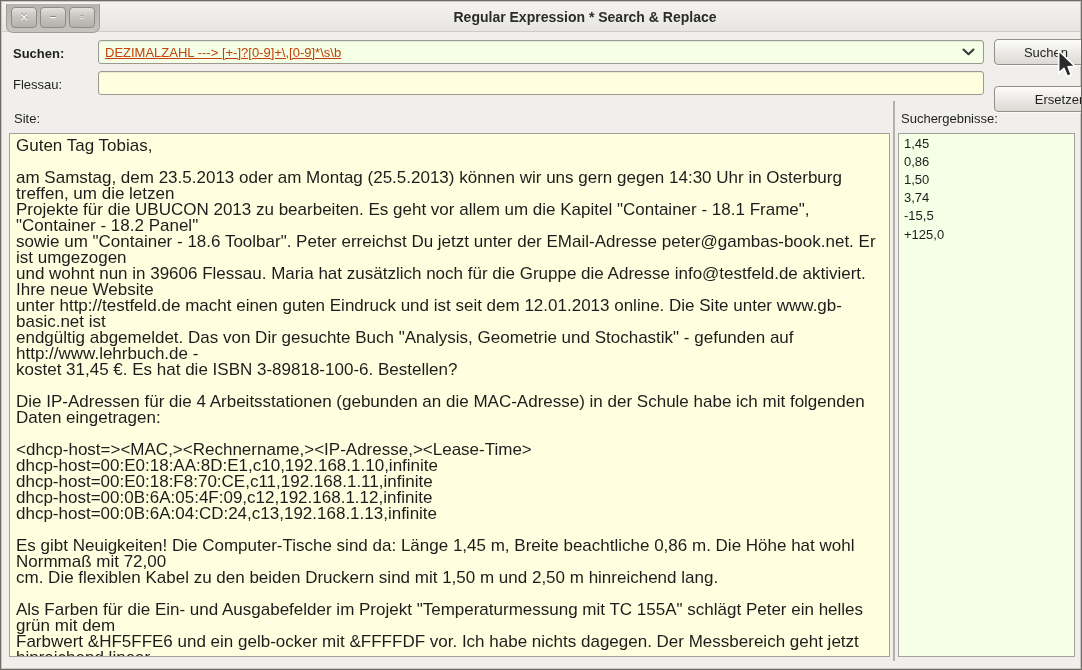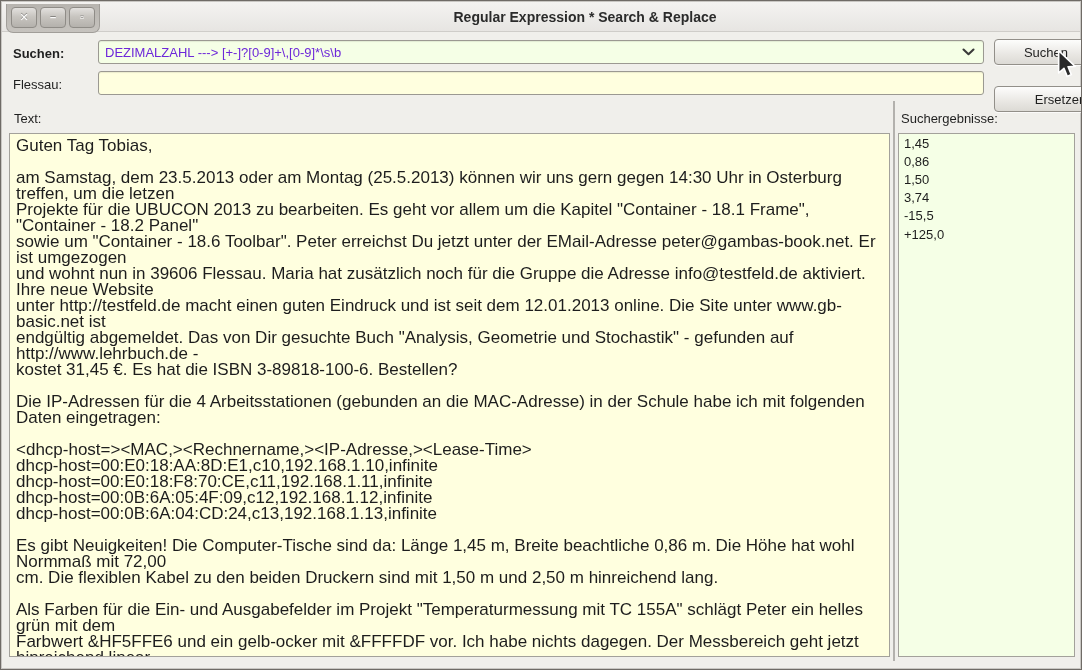--- a/index.html
+++ b/index.html
@@ -36,23 +36,24 @@
   }
   .title {
     flex:1; margin-left:88px;
     text-align:center; font-size:14px; font-weight:bold; color:#2b2b2b;
   }
   
   .row-label { position:absolute; font-size:13px; color:#1f1f1f; }
   .field {
     position:absolute; left:97px; width:886px; height:24px;
     border:1px solid #9b9992; border-radius:3px;
-    font-family:inherit; font-size:13px; color:#6d28d9;
+    font-family:inherit; font-size:13px; color:#c2410c;
     padding:0 26px 0 6px; outline:none;
     box-shadow:inset 0 1px 1px rgba(0,0,0,.08);
+    text-decoration:underline;
   }
   .combo-arrow {
     position:absolute; top:39px; left:952px; width:30px; height:24px;
     display:flex; align-items:center; justify-content:center;
   }
   .push-btn {
     position:absolute; left:993px; width:104px; height:26px;
     border:1px solid #928f89; border-radius:4px;
     background:linear-gradient(#fdfdfc,#e9e7e3 60%,#dcdad5);
     font-family:inherit; font-size:13px; color:#1f1f1f;
@@ -100,21 +101,21 @@
   <svg width="13" height="8" viewBox="0 0 13 8">
     <polyline points="1.5,1.5 6.5,6.2 11.5,1.5" fill="none" stroke="#3a3a3a" stroke-width="2.1" stroke-linecap="round" stroke-linejoin="round"></polyline>
   </svg>
 </span>
 <button class="push-btn" style="top:38px;">Suchen</button>
 
 <label class="row-label" style="left:12px; top:76px;">Flessau:</label>
 <input class="field" style="top: 70px; background: rgb(255, 255, 223); padding-right: 6px;" value="">
 <button class="push-btn" style="top:85px;padding-left:29px;">Ersetzen</button>
 
-<div class="panel-label" style="left:13px; top:110px;">Text:</div>
+<div class="panel-label" style="left:13px; top:110px;">Site:</div>
 <div class="panel-label" style="left:900px; top:110px;">Suchergebnisse:</div>
 
 <div class="text-area">Guten Tag Tobias,
 
 am Samstag, dem 23.5.2013 oder am Montag (25.5.2013) können wir uns gern gegen 14:30 Uhr in Osterburg treffen, um die letzen
 Projekte für die UBUCON 2013 zu bearbeiten. Es geht vor allem um die Kapitel "Container - 18.1 Frame", "Container - 18.2 Panel"
 sowie um "Container - 18.6 Toolbar". Peter erreichst Du jetzt unter der EMail-Adresse peter@gambas-book.net. Er ist umgezogen
 und wohnt nun in 39606 Flessau. Maria hat zusätzlich noch für die Gruppe die Adresse info@testfeld.de aktiviert. Ihre neue Website
 unter http://testfeld.de macht einen guten Eindruck und ist seit dem 12.01.2013 online. Die Site unter www.gb-basic.net ist
 endgültig abgemeldet. Das von Dir gesuchte Buch "Analysis, Geometrie und Stochastik" - gefunden auf http://www.lehrbuch.de -

